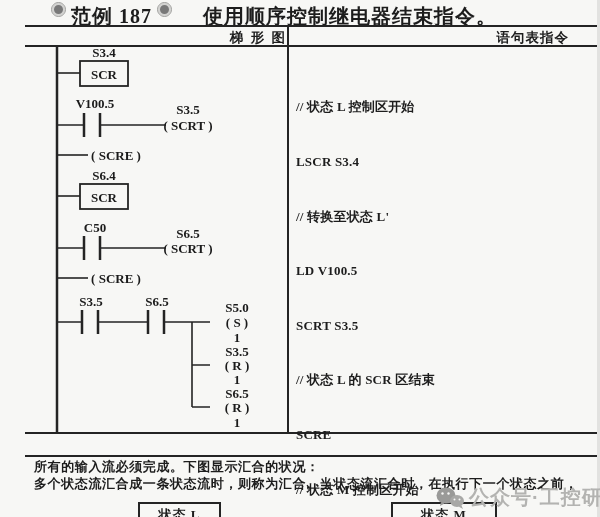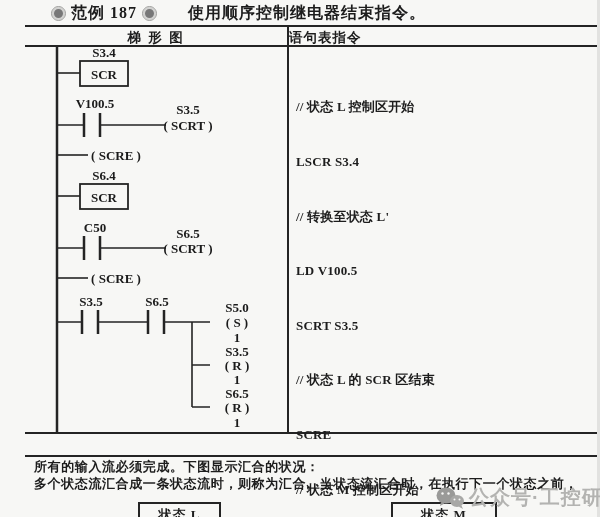--- a/index.html
+++ b/index.html
@@ -3,36 +3,36 @@
 <meta charset="utf-8">
 <style>
   html,body{margin:0;padding:0;background:#e9e9e7;}
   .page{
     position:relative;width:600px;height:517px;background:#f7f7f5;
     overflow:hidden;font-family:"Liberation Serif","DejaVu Serif",serif;
     color:#1d1d1d;
   }
   .scan-edge{position:absolute;right:0;top:0;width:3px;height:100%;background:#e2e2e0;}
   
-  .title-row{position:absolute;left:46px;top:3px;display:flex;align-items:center;
-    font-size:16px;font-weight:700;letter-spacing:1px;}
+  .title-row{position:absolute;left:46px;top:3px;display:flex;
+    font-size:20px;font-weight:700;letter-spacing:1px;}
   .bullet{width:9px;height:9px;border-radius:50%;background:#787878;
     border:2px solid #d2d2d0;outline:1px solid #9c9c9a;margin:0 6px;flex:none;}
   .title-sub{margin-left:26px;}
   
   .hline,.vline{position:absolute;background:#242424;}
   .l-top{left:25px;top:25px;width:572px;height:2px;}
   .l-hdr{left:25px;top:45px;width:572px;height:2px;}
   .l-bot{left:25px;top:432px;width:572px;height:2px;}
   .l-merge{left:25px;top:455px;width:572px;height:2px;}
   .l-div{left:287px;top:25px;width:2px;height:409px;}
-  .hdr-left{position:absolute;left:25px;top:29px;width:262px;text-align:center;
+  .hdr-left{position:absolute;left:25px;top:29px;width:262px;text-align:right;
     font-size:13.5px;font-weight:700;letter-spacing:2px;}
-  .hdr-right{position:absolute;left:289px;top:29px;width:272px;text-align:left;
-    font-size:13.5px;font-weight:700;letter-spacing:1px;}
+  .hdr-right{position:absolute;left:289px;top:29px;width:272px;text-align:right;
+    font-size:13.5px;font-weight:700;letter-spacing:1px;padding-left:8px;}
   
   .ladder{position:absolute;left:0;top:0;width:287px;height:433px;}
   .ladder text{font-family:"Liberation Serif","DejaVu Serif",serif;
     font-size:13px;font-weight:700;fill:#1b1b1b;text-anchor:middle;}
   .ladder .wire{stroke:#242424;stroke-width:1.6;fill:none;}
   .ladder .heavy{stroke:#242424;stroke-width:2.5;fill:none;}
   .ladder .box{stroke:#242424;stroke-width:1.8;fill:none;}
   
   .stmts{position:absolute;left:296px;top:62px;font-size:13px;font-weight:700;
     line-height:18.2px;white-space:pre;letter-spacing:0.2px;}

